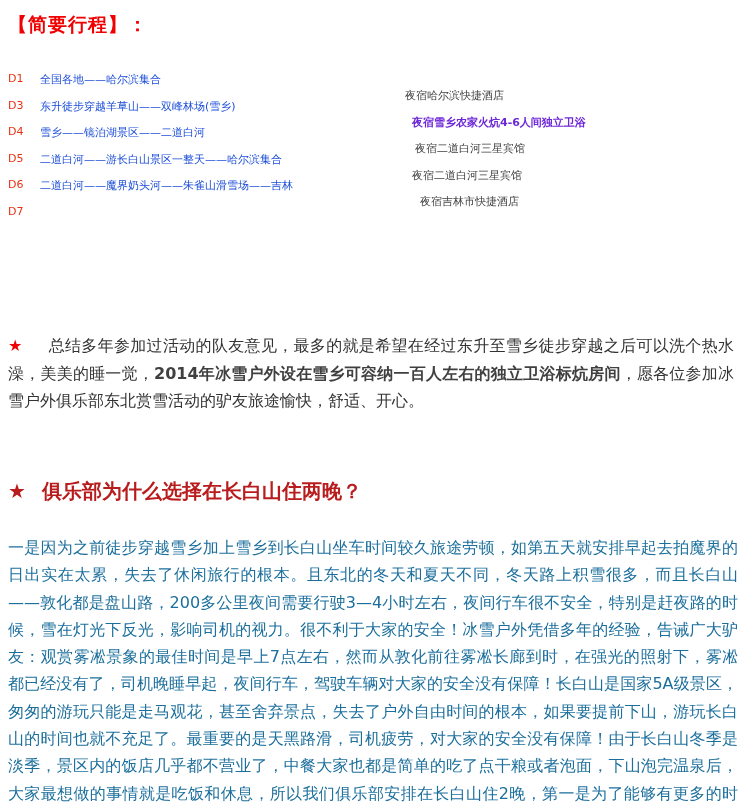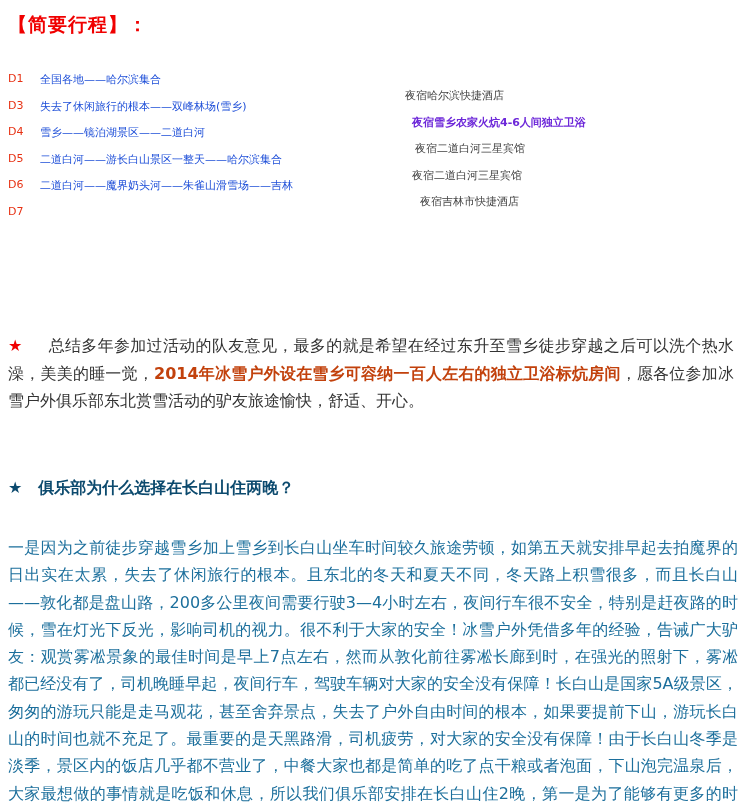--- a/index.html
+++ b/index.html
@@ -75,30 +75,30 @@
     font-size: 16px;
     line-height: 27.5px;
     color: #333333;
     text-align: justify;
   }
   .note .star {
     color: #f00000;
     margin-right: 26px;
   }
   .note .hl-red {
-    color: #c2410c;
+    color: #404040;
     font-weight: bold;
   }
   .question {
     position: absolute;
     left: 8px;
     top: 478px;
-    font-size: 16px;
+    font-size: 20px;
     font-weight: bold;
-    color: #0c4a6e;
+    color: #b91c1c;
   }
   .question .star {
     margin-right: 16px;
   }
   .answer {
     position: absolute;
     left: 8px;
     top: 534px;
     width: 730px;
     font-size: 16px;
@@ -115,21 +115,21 @@
   <div class="doc-title">【简要行程】：</div>
 
   <div class="itinerary">
     <div class="row">
       <span class="day">D1</span>
       <span class="route">全国各地——哈尔滨集合</span>
       <span class="stay">夜宿哈尔滨快捷酒店</span>
     </div>
     <div class="row hl">
       <span class="day">D3</span>
-      <span class="route">失去了休闲旅行的根本——双峰林场(雪乡)</span>
+      <span class="route">东升徒步穿越羊草山——双峰林场(雪乡)</span>
       <span class="stay">夜宿雪乡农家火炕4-6人间独立卫浴</span>
     </div>
     <div class="row">
       <span class="day">D4</span>
       <span class="route">雪乡——镜泊湖景区——二道白河</span>
       <span class="stay">夜宿二道白河三星宾馆</span>
     </div>
     <div class="row">
       <span class="day">D5</span>
       <span class="route">二道白河——游长白山景区一整天——哈尔滨集合</span>

